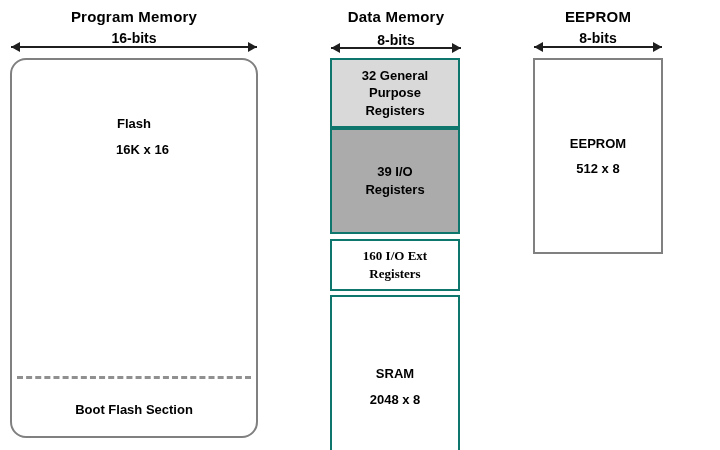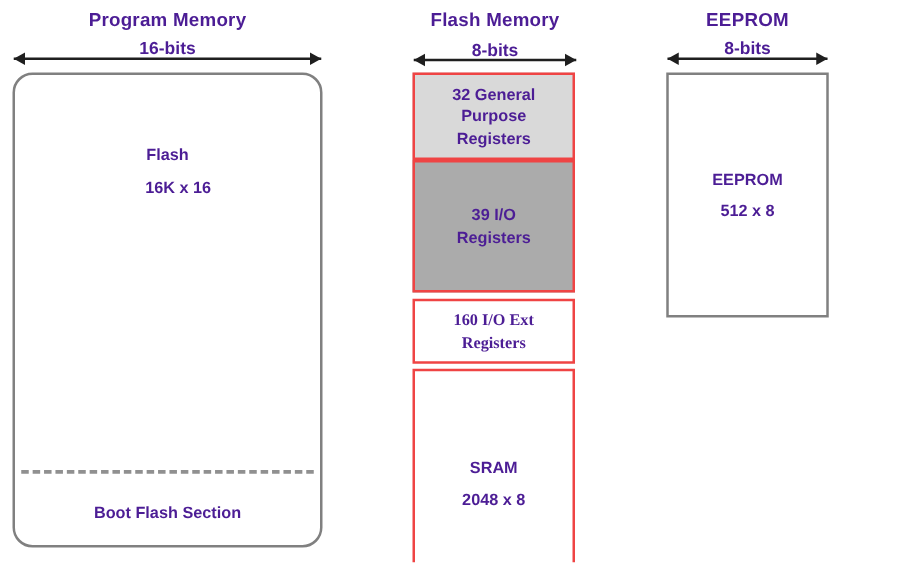--- a/index.html
+++ b/index.html
@@ -3,21 +3,21 @@
 <meta charset="utf-8">
 <style>
   html, body { margin: 0; padding: 0; background: #ffffff; }
   .canvas {
     position: relative;
     width: 720px;
     height: 450px;
     background: #ffffff;
     font-family: "Liberation Sans", sans-serif;
     font-weight: bold;
-    color: #4c1d95;
+    color: #000000;
     overflow: hidden;
   }
   .col-title {
     position: absolute;
     text-align: center;
     font-size: 15px;
     letter-spacing: 0.2px;
   }
   .bits-label {
     position: absolute;
@@ -53,21 +53,21 @@
     font-size: 13px;
   }
   .dashed-divider {
     position: absolute;
     left: 5px; right: 5px;
     border-top: 3px dashed #909090;
   }
   .dm-block {
     position: absolute;
     box-sizing: border-box;
-    border: 2px solid #ef4444;
+    border: 2px solid #0f766e;
     display: flex;
     align-items: center;
     justify-content: center;
     text-align: center;
     font-size: 13px;
     line-height: 1.35;
     white-space: pre-line;
   }
   .dm-block.block-sram { line-height: 2.0; }
   .ee-box {
@@ -89,21 +89,21 @@
   <div class="bits-label" style="left:10px; width:248px; top:30px;">16-bits</div>
   <div class="arrow" style="left:11px; width:246px; top:46px;"></div>
 
   <div class="mem-box" style="left:10px; top:58px; width:248px; height:380px;border-radius:16px;">
     <div class="inner-text" style="top:56px;">Flash</div>
     <div class="inner-text" style="top:82px;padding-left:17px;">16K x 16</div>
     <div class="dashed-divider" style="top:316px;"></div>
     <div class="inner-text" style="top:342px;">Boot Flash Section</div>
   </div>
 
-  <div class="col-title" style="left:316px; width:160px; top:8px;">Flash Memory</div>
+  <div class="col-title" style="left:316px; width:160px; top:8px;">Data Memory</div>
   <div class="bits-label" style="left:330px; width:132px; top:32px;">8-bits</div>
   <div class="arrow" style="left:331px; width:130px; top:47px;"></div>
 
   <div class="dm-block" style="left: 330px; top: 58px; width: 130px; height: 70px; background-color: rgb(217, 217, 217);">32 General
 Purpose
 Registers</div>
 
   <div class="dm-block" style="left: 330px; top: 128px; width: 130px; height: 106px; background-color: rgb(171, 171, 171);">39 I/O
 Registers</div>
 

